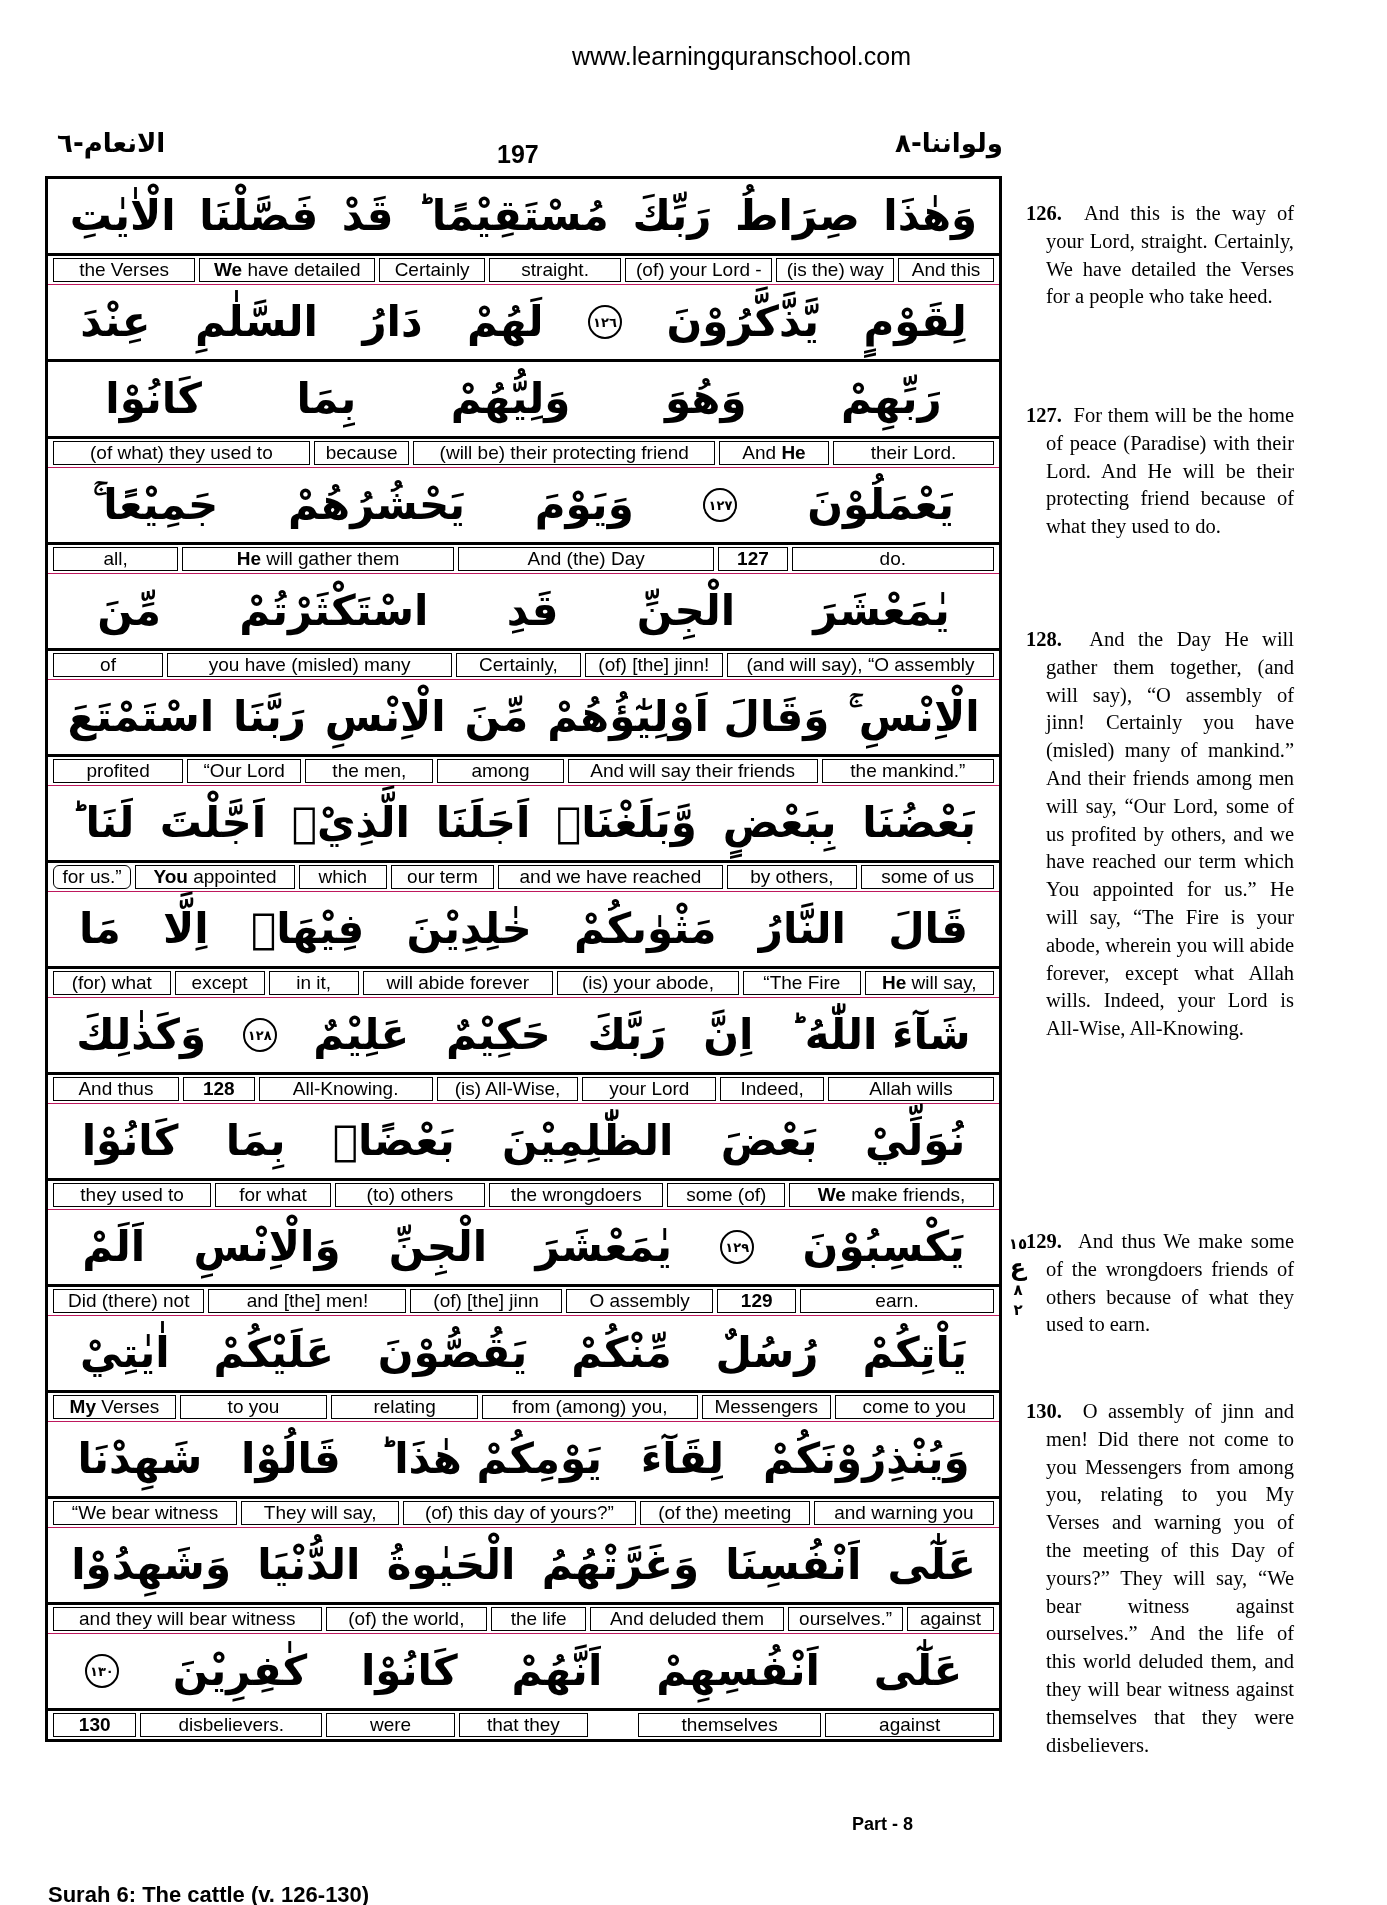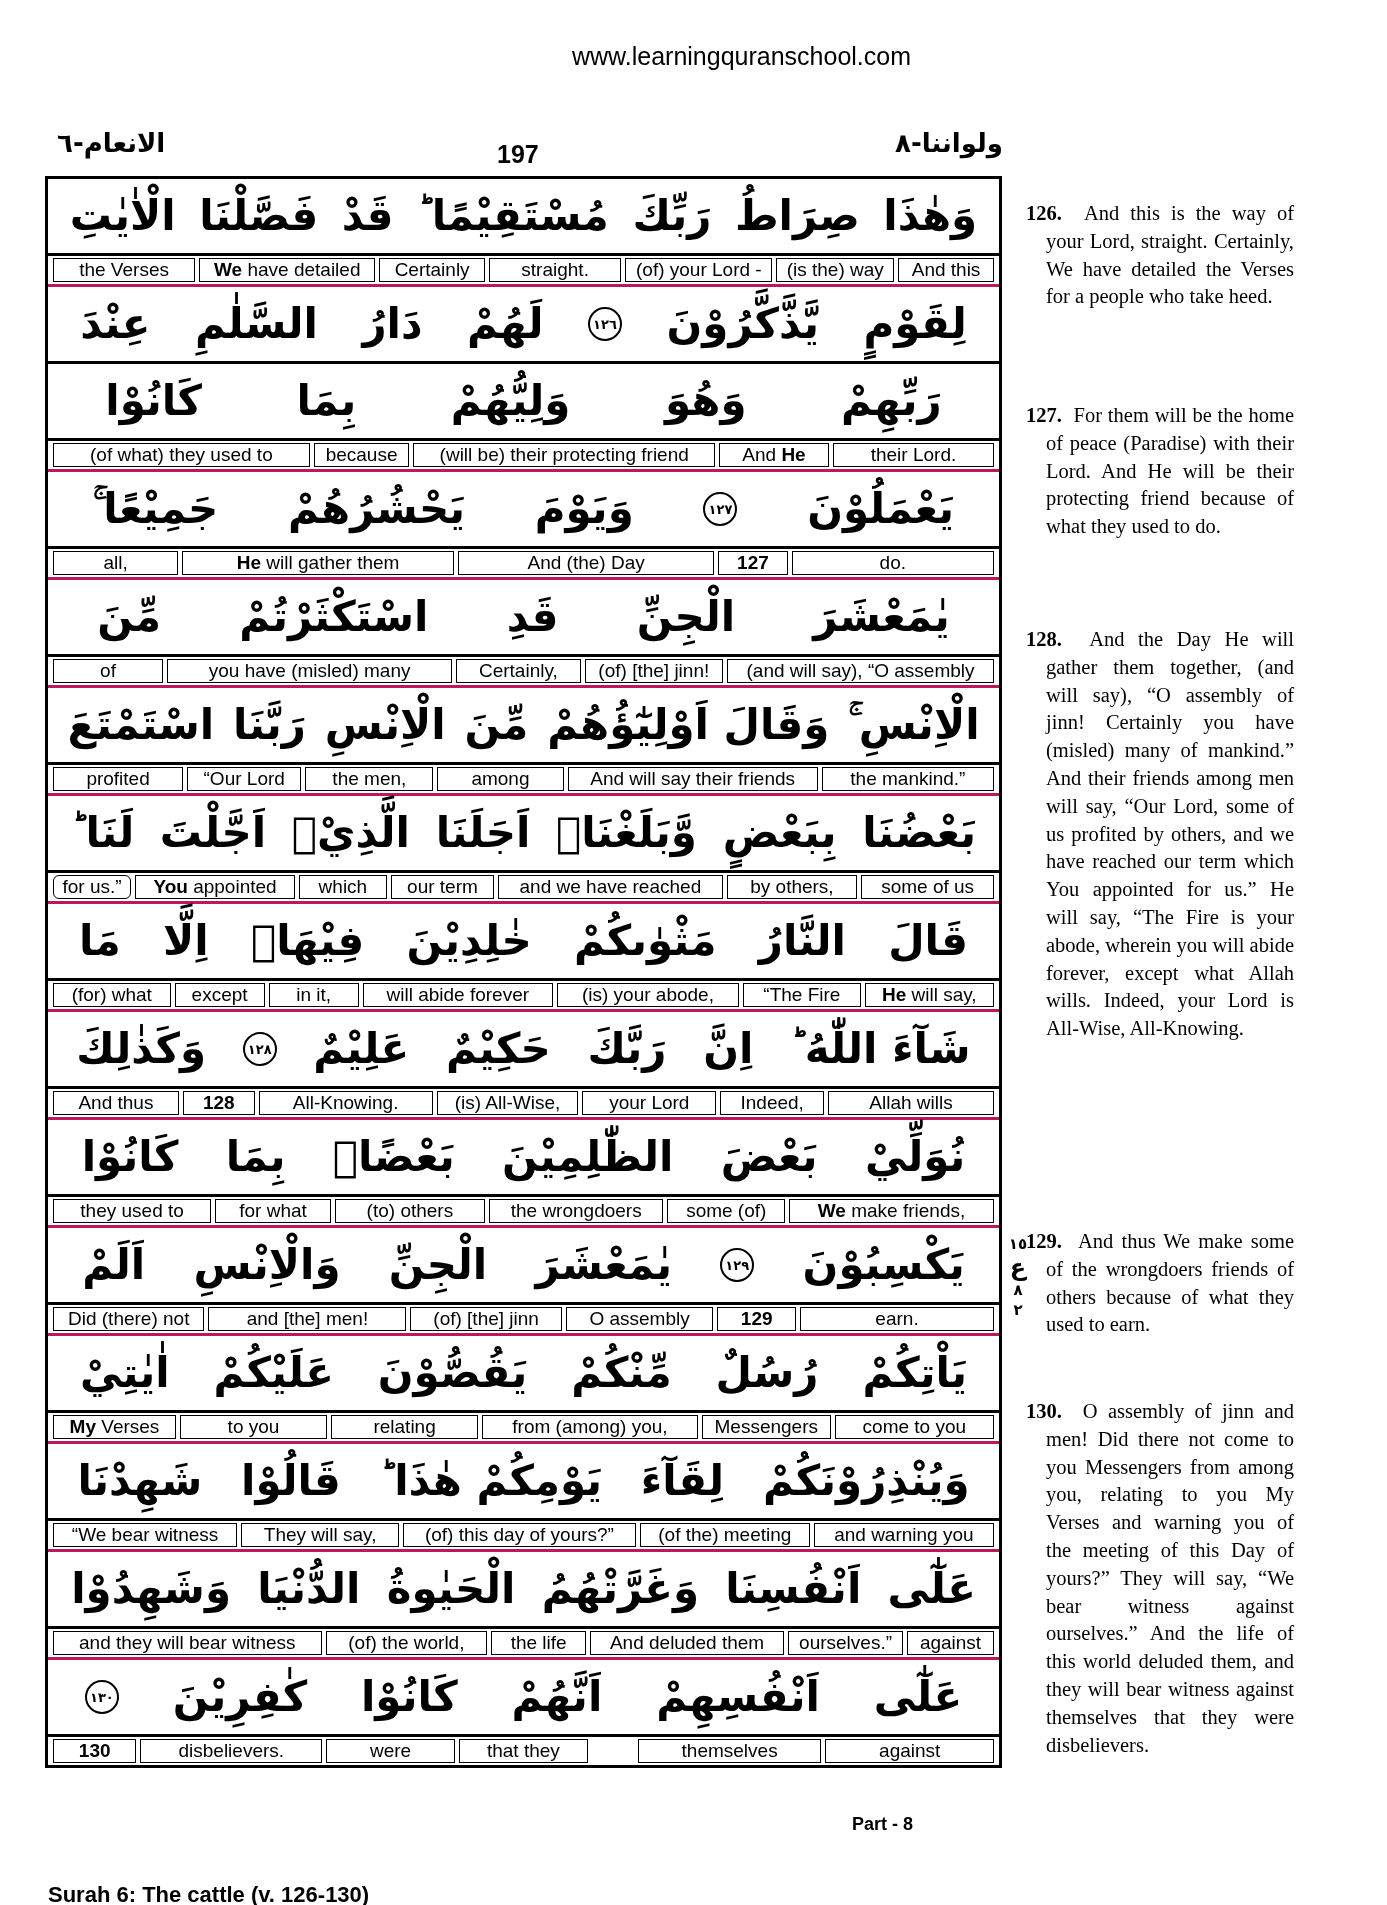--- a/index.html
+++ b/index.html
@@ -5,21 +5,21 @@
   html, body { margin: 0; padding: 0; background: #ffffff; }
   body { width: 1387px; height: 1905px; position: relative; overflow: hidden; font-family: "Liberation Sans", sans-serif; color: #000; }
   .site-url { position: absolute; top: 42px; left: 0; width: 1387px; text-align: center; font-size: 25px; font-family: "Liberation Sans", sans-serif; padding-left: 48px; }
   .hdr-left { position: absolute; top: 128px; left: 42px; font-size: 26px; font-weight: bold; font-family: "DejaVu Sans", sans-serif; direction: rtl; margin-left: 15px; }
   .hdr-center { position: absolute; top: 140px; left: 497px; font-size: 25px; font-weight: bold; }
   .hdr-right { position: absolute; top: 128px; left: 895px; font-size: 26px; font-weight: bold; font-family: "DejaVu Sans", sans-serif; direction: rtl; }
   .table { position: absolute; left: 45px; top: 176px; width: 957px; border: 3px solid #000; box-sizing: border-box; }
   .ar-row { height: 77px; border-bottom: 3px solid #000; display: flex; flex-direction: row-reverse; align-items: center; justify-content: space-around; box-sizing: border-box; padding: 0 10px; }
   .ar-word { font-family: "DejaVu Sans", sans-serif; font-size: 42px; font-weight: bold; direction: rtl; white-space: nowrap; line-height: 1; }
   .ayah-mark { width: 30px; height: 30px; border: 2px solid #000; border-radius: 50%; font-size: 13px; display: flex; align-items: center; justify-content: center; font-family: "DejaVu Sans", sans-serif; font-weight: bold; }
-  .en-row { height: 28px; display: flex; flex-direction: row; border-bottom: 3px solid #be185d; box-sizing: content-box; padding: 0 3px; }
+  .en-row { height: 28px; display: flex; flex-direction: row; border-bottom: 1px solid #be185d; box-sizing: content-box; padding: 0 3px; }
   .en-row:last-child { border-bottom: none; }
   .en-cell { border: 1.5px solid #000; margin: 2px 2px; box-sizing: border-box; font-size: 19px; text-align: center; line-height: 22px; white-space: nowrap; overflow: hidden; }
   .en-cell b { font-weight: bold; }
   .en-cell.num { font-weight: bold; }
   .right-col { position: absolute; left: 1026px; width: 268px; font-family: "Liberation Serif", serif; font-size: 20.5px; line-height: 27.8px; text-align: justify; }
   .verse-num { font-weight: bold; }
   .verse-block p { margin: 0; text-indent: -20px; padding-left: 20px; }
   .ruku { position: absolute; left: 1007px; top: 1234px; width: 22px; font-family: "DejaVu Sans", sans-serif; font-size: 15px; font-weight: bold; text-align: center; line-height: 20px; }
   .footer-left { position: absolute; top: 1882px; left: 48px; font-size: 22px; font-weight: bold; }
   .footer-right { position: absolute; top: 1814px; left: 852px; font-size: 18px; font-weight: bold; }

